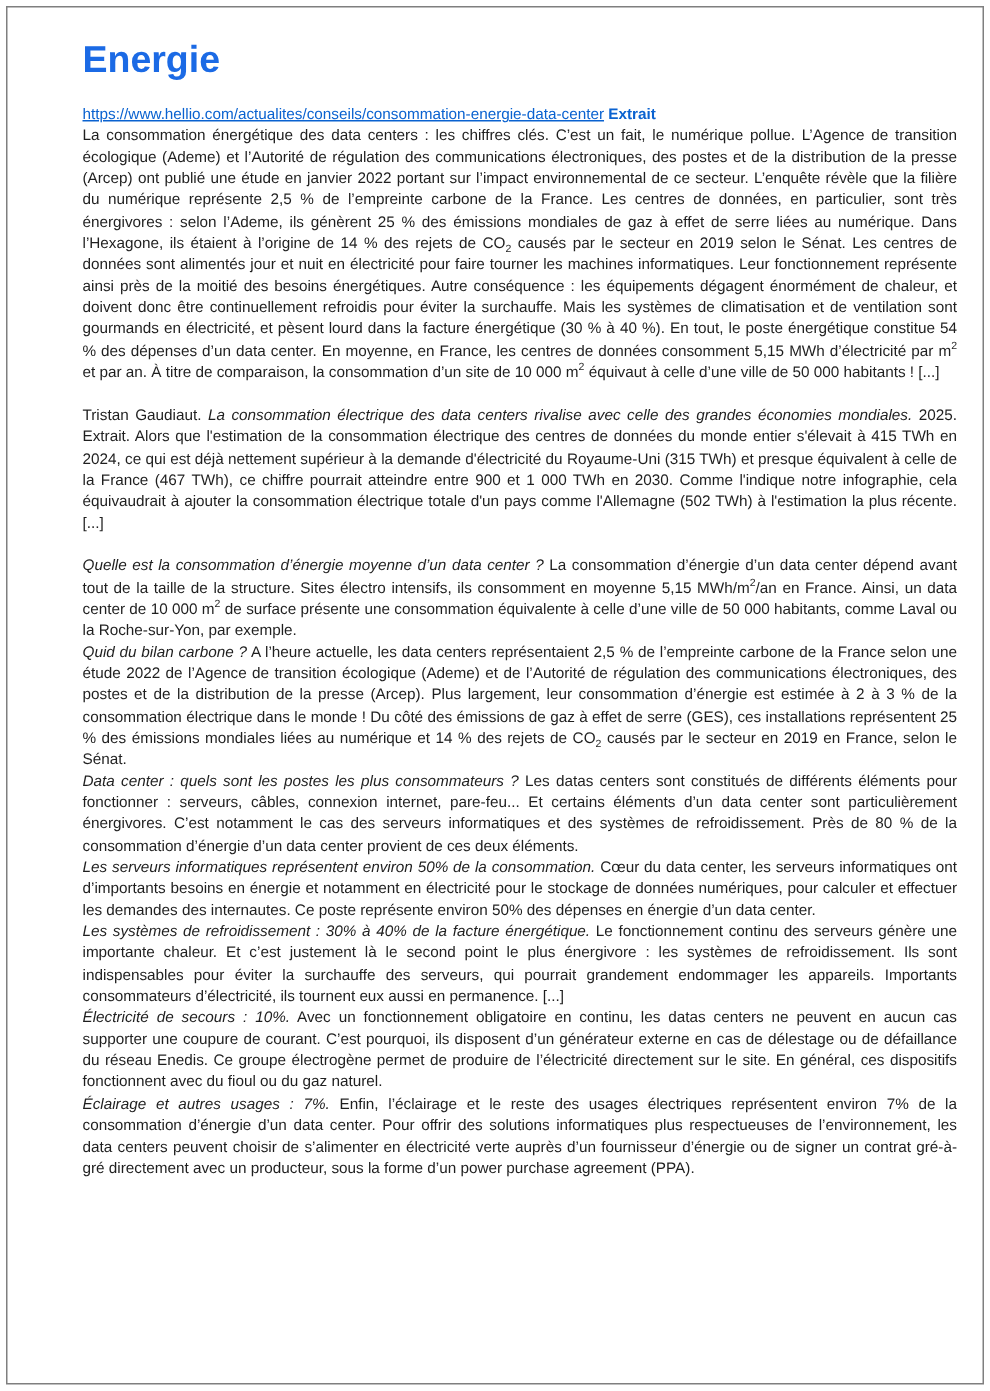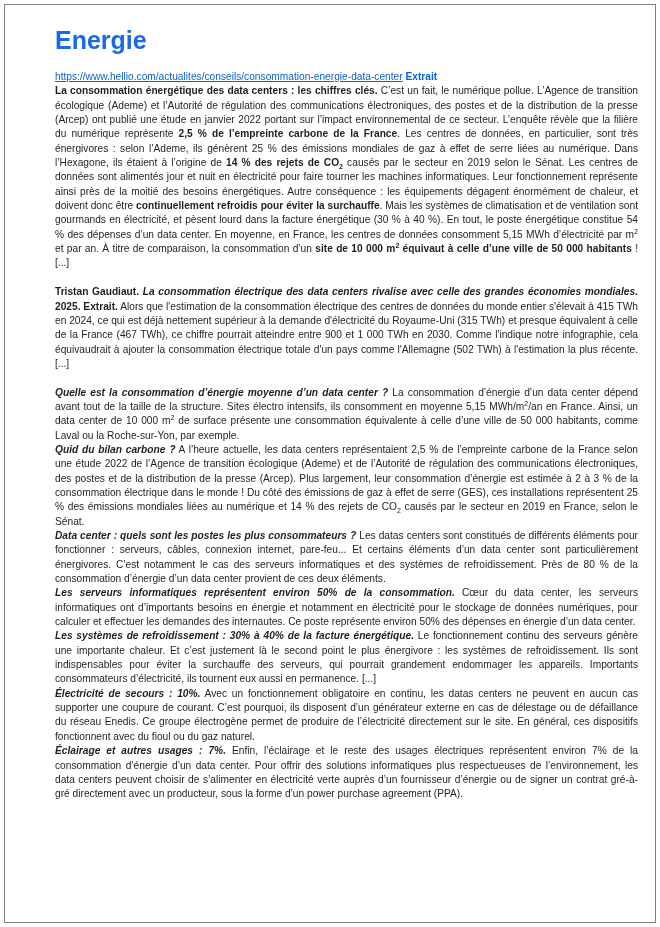--- a/index.html
+++ b/index.html
@@ -31,21 +31,21 @@
   }
   .para{
     margin:0;
     font-size:10.2px;
     line-height:14.35px;
     color:var(--text,#1f1f1f);
     text-align:justify;
   }
   .link-line{text-align:left;}
   .gap{margin:0;height:14.35px;}
-  .b{font-weight:bold;}
+  .b{font-weight:normal;}
   .i{font-style:italic;}
   .lnk{
     color:var(--link,#0a62d0);
     text-decoration:underline;
     cursor:pointer;
   }
   .lnkb{
     color:var(--link,#0a62d0);
     font-weight:bold;
   }

